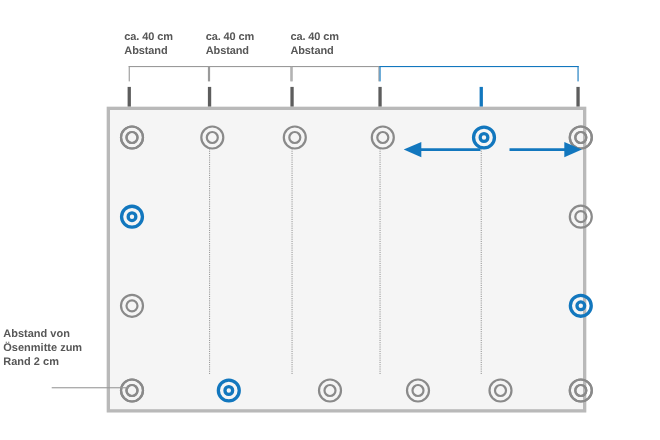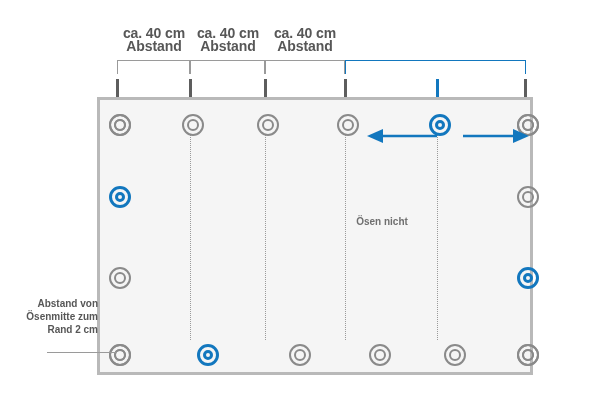--- a/index.html
+++ b/index.html
@@ -92,41 +92,41 @@
     height: 14px;
     border: 1px solid #9a9a9a;
     border-bottom: none;
     box-sizing: border-box;
   }
   .bracket.blue { border-color: #1277be; }
 
   
   .dimlabel {
     position: absolute;
-    text-align: center;
-    font-size: 14px;
+    text-align: left;
+    font-size: 10px;
     font-weight: bold;
     color: #575757;
     line-height: 13px;
     letter-spacing: -0.1px;
   }
   .dimlabel.blue { color: #1277be; }
 
   .centernote {
     position: absolute;
     text-align: center;
     font-size: 10px;
     font-weight: bold;
     color: #6f6f6f;
     line-height: 13px;
   }
 
   .sidenote {
     position: absolute;
-    text-align: right;
+    text-align: left;
     font-size: 10px;
     font-weight: bold;
     color: #575757;
     line-height: 13px;
   }
 
   
   .leader {
     position: absolute;
     height: 1px;
@@ -193,21 +193,20 @@
     <div class="eyelet hl" style="left:20px; top:97px;"></div>
     <div class="eyelet" style="left:20px; top:178px;"></div>
     <div class="eyelet" style="left:20px; top:255px;"></div>
 
     <div class="eyelet" style="left:428px; top:25px;"></div>
     <div class="eyelet" style="left:428px; top:97px;"></div>
     <div class="eyelet hl" style="left:428px; top:178px;"></div>
     <div class="eyelet" style="left:428px; top:255px;"></div>
 
     <div class="centernote" style="left:222px; top:115px; width:120px;">
-      <div>Ösen nicht</div>
     </div>
 
     <svg class="arrowwrap" style="left:267px; top:28px;" width="70" height="16" viewBox="0 0 70 16">
       <line x1="14" y1="8" x2="70" y2="8" stroke="#1277be" stroke-width="2.4"></line>
       <polygon points="0,8 16,1 16,15" fill="#1277be"></polygon>
     </svg>
     <svg class="arrowwrap" style="left:363px; top:28px;" width="66" height="16" viewBox="0 0 66 16">
       <line x1="0" y1="8" x2="52" y2="8" stroke="#1277be" stroke-width="2.4"></line>
       <polygon points="66,8 50,1 50,15" fill="#1277be"></polygon>
     </svg>

